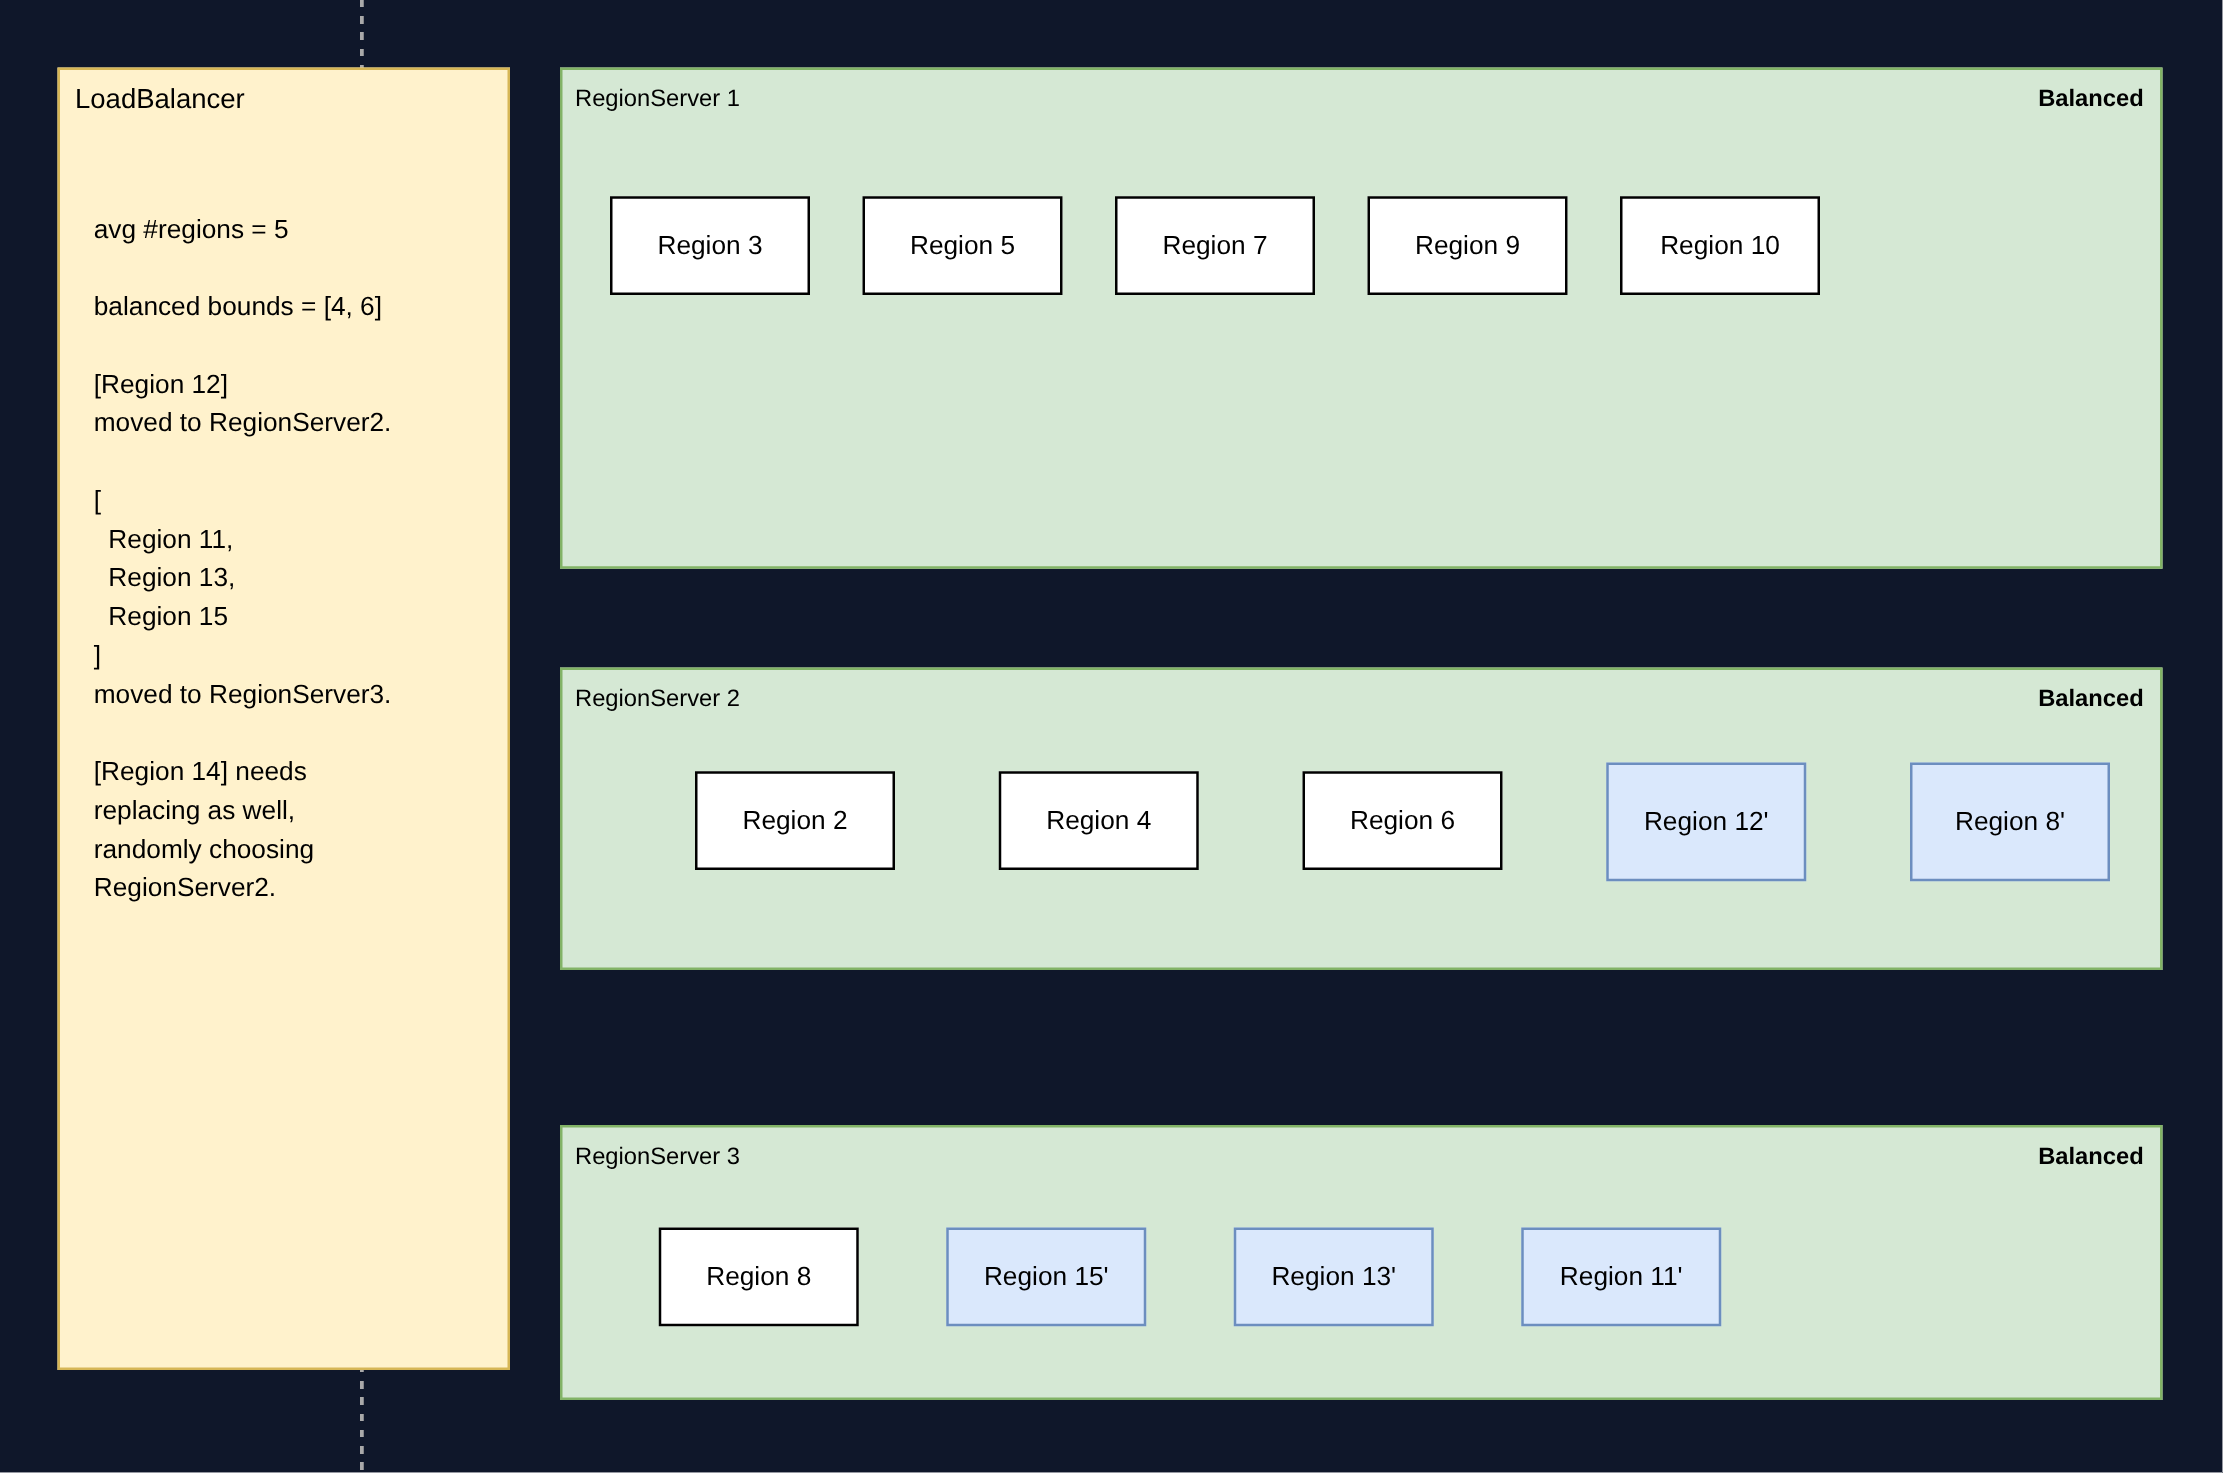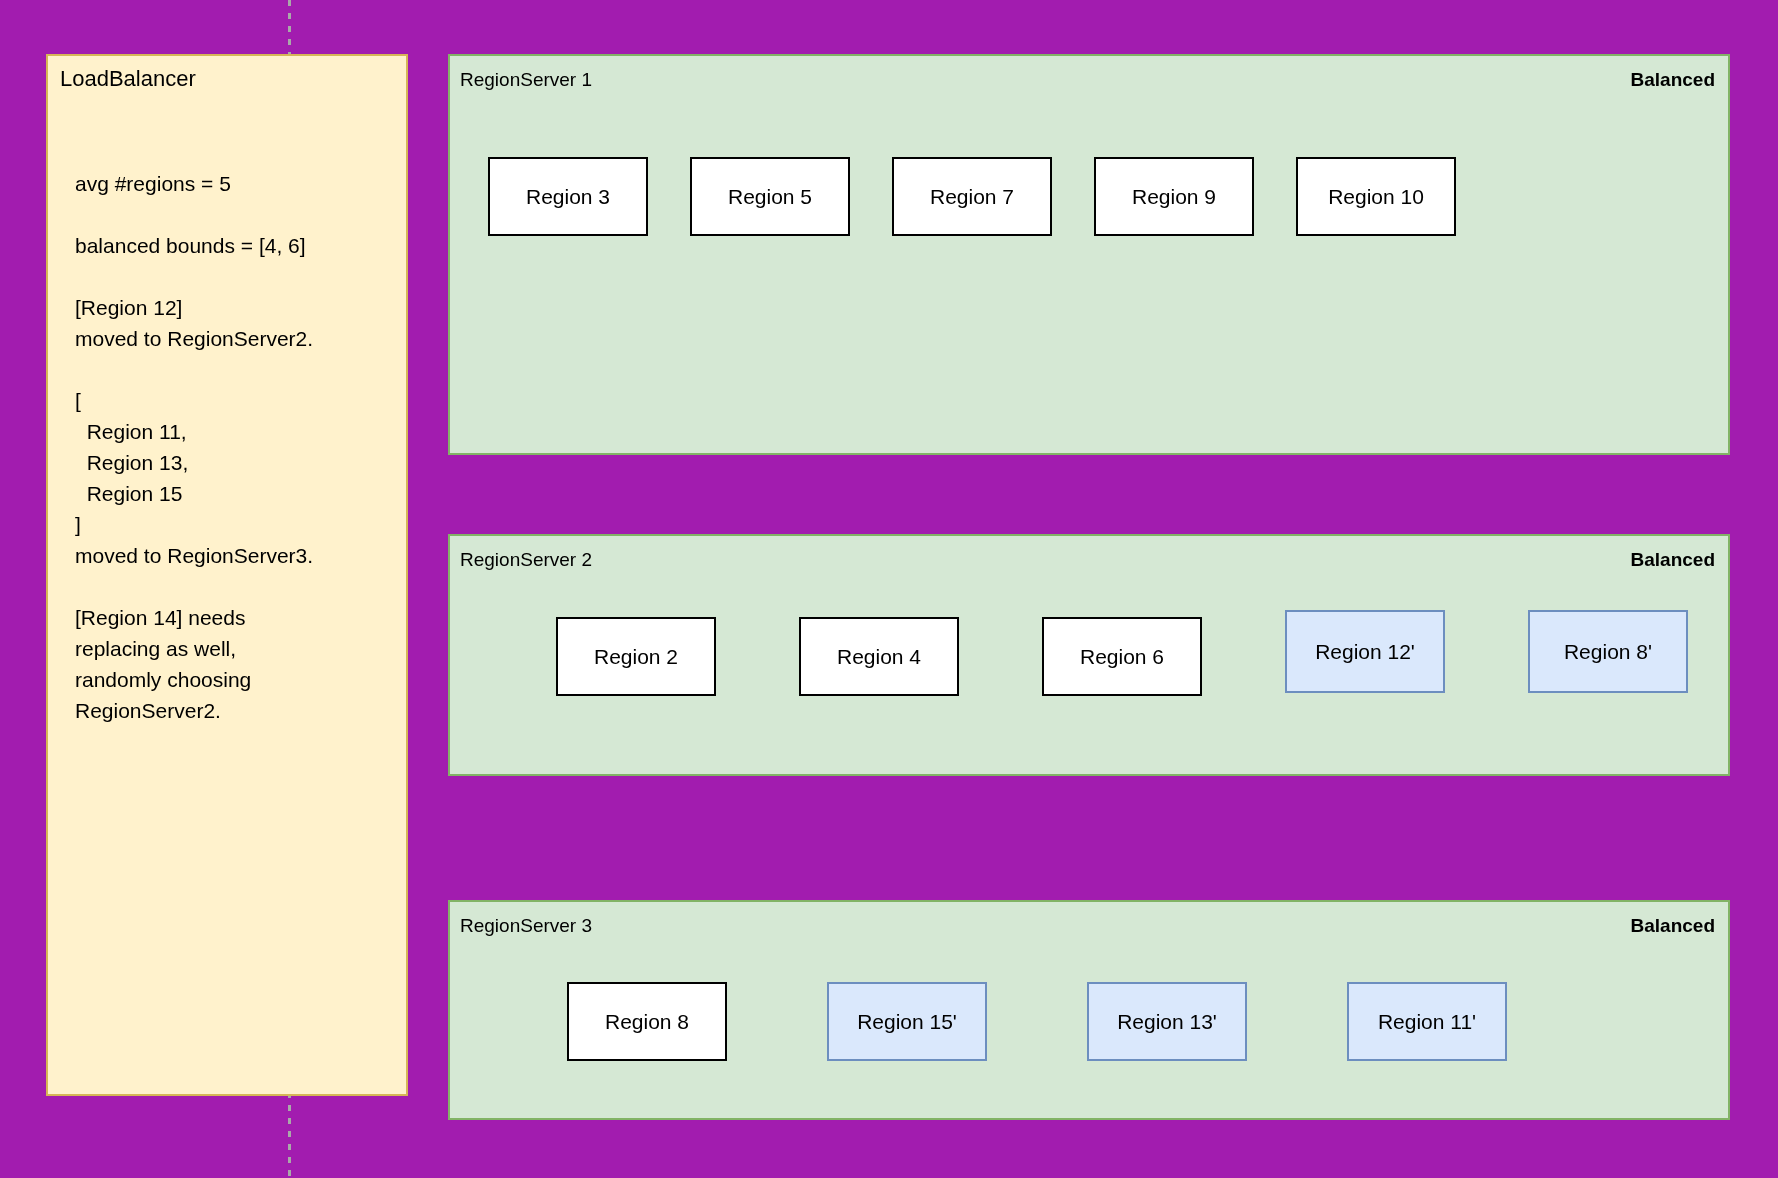--- a/index.html
+++ b/index.html
@@ -1,18 +1,18 @@
 <!DOCTYPE html>
 <html><head>
 <meta charset="utf-8">
 <style>
   html,body{margin:0;padding:0;background:#ffffff;}
   *{box-sizing:border-box;}
   .canvas{
-    position:relative;width:1778px;height:1178px;background:#a21caf;
+    position:relative;width:1778px;height:1178px;background:#0f172a;
     font-family:"Liberation Sans",sans-serif;color:#000;overflow:hidden;
   }
   
   .divider{
     position:absolute;left:287px;top:0;width:4px;height:1178px;z-index:0;
     background:repeating-linear-gradient(to bottom,#a9a9a9 0,#a9a9a9 6px,transparent 6px,transparent 13px);
     background-size:3px 100%;background-repeat:no-repeat;background-position:center top;
   }
   
   .lb{
@@ -33,29 +33,29 @@
   #rs2{top:534px;height:242px;}
   #rs3{top:900px;height:220px;}
   .server-head{
     display:flex;justify-content:space-between;align-items:baseline;
     padding:9px 13px 0 10px;font-size:19px;line-height:30px;
   }
   .status{font-weight:bold;}
   .row{position:absolute;left:0;right:0;display:flex;align-items:flex-start;}
   #rs1 .row{top:101px;padding-left:38px;gap:42px;}
   #rs2 .row{top:81px;padding-left:106px;gap:83px;}
-  #rs3 .row{top:80px;padding-left:117px;gap:100px;}
+  #rs3 .row{top:80px;padding-left:77px;gap:70px;}
   .region{
     width:160px;height:79px;flex:0 0 160px;
     background:#ffffff;border:2px solid #000000;
     display:flex;align-items:center;justify-content:center;
     font-size:21px;text-align:center;
   }
   .region.moved{background:#dae8fc;border:2px solid #6c8ebf;}
-  #rs2 .region.moved{margin-top:-7px;height:83px;}
+  #rs2 .region.moved{margin-top:-7px;height:95px;}
 </style>
 </head>
 <body>
 
 <div class="canvas">
 
   <div class="divider"></div>
 
   <div class="lb">
     <div class="lb-title">LoadBalancer</div>

